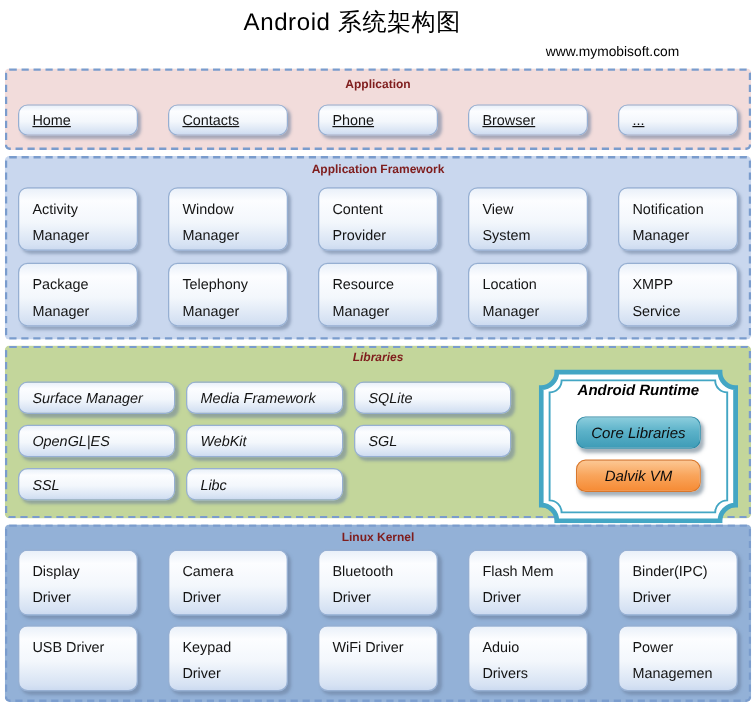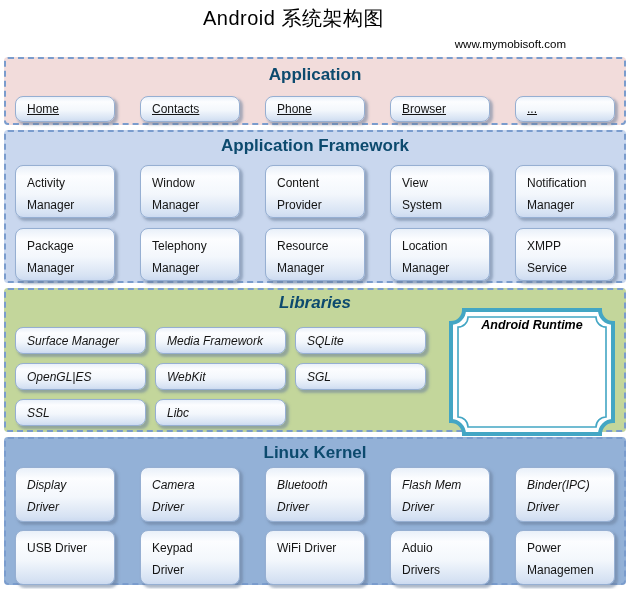--- a/index.html
+++ b/index.html
@@ -35,40 +35,40 @@
   .band {
     position: absolute;
     left: 4px;
     width: 622px;
     border: 2px dashed var(--dashed-border, #7a9ccd);
     border-radius: 4px;
   }
   .band-title {
     text-align: center;
     font-weight: bold;
-    font-size: 17px;
-    color: #0c4a6e;
+    font-size: 10px;
+    color: #7f1d1d;
     padding-top: 4px;
   }
   .band-application { top: 57px;  height: 68px;  background: var(--application-bg, #f2dcdb); }
   .band-framework   { top: 130px; height: 153px; background: var(--framework-bg, #c9d7ee); }
   .band-libraries   { top: 288px; height: 144px; background: var(--libraries-bg, #c3d69b); font-style: italic; }
   .band-kernel      { top: 437px; height: 148px; background: var(--kernel-bg, #93b1d7); }
   .band-application .band-title { padding-top: 6px; }
   .band-libraries  .band-title { padding-top: 3px; }
 
   .row {
     display: flex;
     justify-content: space-between;
     padding: 0 9px;
   }
   .band-application .row { margin-top: 11px; }
   .band-framework .row-1 { margin-top: 9px; }
   .band-framework .row-2 { margin-top: 10px; }
-  .band-kernel .row-1 { margin-top: 4px; font-style: italic; }
+  .band-kernel .row-1 { margin-top: 4px; }
   .band-kernel .row-2 { margin-top: 8px; }
 
   .btn {
     background: linear-gradient(180deg, #e9f0f9 0%, #fcfdff 20%, #f3f7fc 55%, #d6e2f3 92%, #ccdaf0 100%);
     border: 1px solid #96afd2;
     border-radius: 8px;
     box-shadow: 2.5px 2.5px 2.5px rgba(105, 125, 155, 0.55);
     display: flex;
     align-items: center;
     padding-left: 11px;
@@ -205,20 +205,24 @@
         <div class="btn lib-btn">Libc</div>
       </div>
     </div>
 
     <div class="runtime">
       <svg width="166" height="128" viewBox="0 0 166 128">
         <path d="M 15 2 H 151 A 13 13 0 0 0 164 15 V 113 A 13 13 0 0 0 151 126 H 15 A 13 13 0 0 0 2 113 V 15 A 13 13 0 0 0 15 2 Z" fill="#ffffff" stroke="#43a6c4" stroke-width="4"></path>
         <path d="M 19 9 H 147 A 10 10 0 0 0 157 19 V 109 A 10 10 0 0 0 147 119 H 19 A 10 10 0 0 0 9 109 V 19 A 10 10 0 0 0 19 9 Z" fill="none" stroke="#43a6c4" stroke-width="1.6"></path>
       </svg>
       <div class="runtime-title">Android Runtime</div>
+      <div class="runtime-buttons">
+        <div class="btn-accent btn-core">Core Libraries</div>
+        <div class="btn-accent btn-dalvik">Dalvik VM</div>
+      </div>
     </div>
   </section>
 
   <section class="band band-kernel">
     <div class="band-title">Linux Kernel</div>
     <div class="row row-1">
       <div class="btn two-line">Display
 Driver</div>
       <div class="btn two-line">Camera
 Driver</div>

